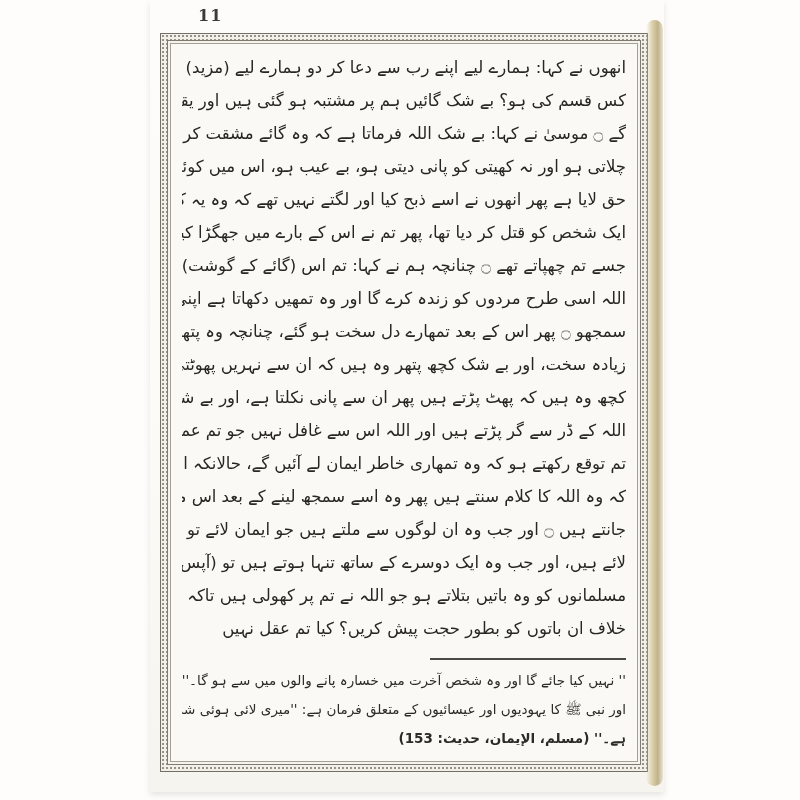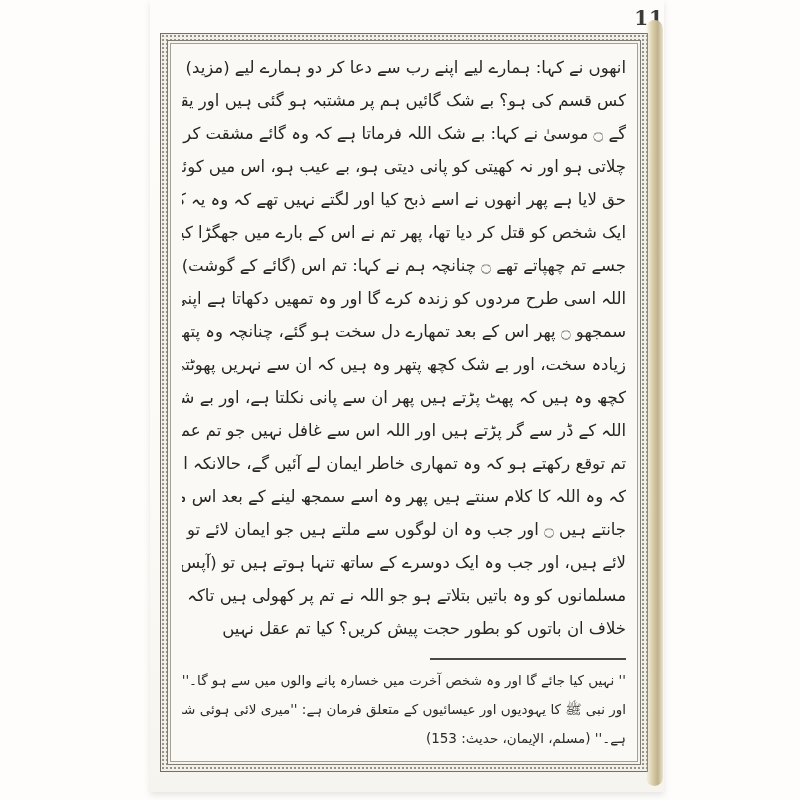--- a/index.html
+++ b/index.html
@@ -12,23 +12,23 @@
     position:absolute;left:150px;top:0;width:514px;height:792px;
     background:linear-gradient(180deg,#fdfcfa 0%,#fbfaf6 60%,#f6f4ee 100%);
     box-shadow:0 3px 6px rgba(120,115,100,0.18);
   }
   .gutter-band{
     position:absolute;right:1px;top:20px;bottom:6px;width:17px;
     background:linear-gradient(90deg,rgba(214,201,164,0) 0%,#ded2ae 35%,#bfb28b 70%,#e9e3d3 100%);
     border-radius:9px;
   }
   .page-number{
-    position:absolute;left:0;top:6px;width:514px;
-    text-align:right;padding-left:38px;box-sizing:border-box;
-    font-family:"DejaVu Serif",serif;font-weight:bold;font-size:20px;color:#3a3a36;
+    position:absolute;left:10px;top:6px;width:514px;
+    text-align:left;padding-left:38px;box-sizing:border-box;
+    font-family:"DejaVu Serif",serif;font-weight:bold;font-size:16px;color:#3a3a36;
     letter-spacing:1px;
   }
   .frame{
     position:absolute;left:10px;top:33px;width:488px;height:739px;
     box-sizing:border-box;
     border:1px solid #716f66;
     background-color:#f1efe8;
     background-image:radial-gradient(circle,#96948a 0.8px,rgba(0,0,0,0) 1px);
     background-size:4px 4px;
     padding:6px;
@@ -53,21 +53,21 @@
   .footnote-sep{
     width:196px;height:0;border-top:2px solid #4a4a45;
     margin:13px 0 6px auto; 
   }
   .footnotes{direction:rtl;color:#2b2b27;}
   .footnotes .fline{
     font-size:13.5px;line-height:29px;height:29px;overflow:hidden;
     text-align:justify;text-align-last:justify;white-space:nowrap;
   }
   .footnotes .fline.last-fline{
-    text-align:left;text-align-last:right;white-space:normal;
+    text-align:left;text-align-last:right;white-space:normal;font-weight:bold;
   }
 </style>
 </head>
 <body>
 
 <div class="paper">
 
   <div class="page-number">11</div>
 
   <div class="frame">

